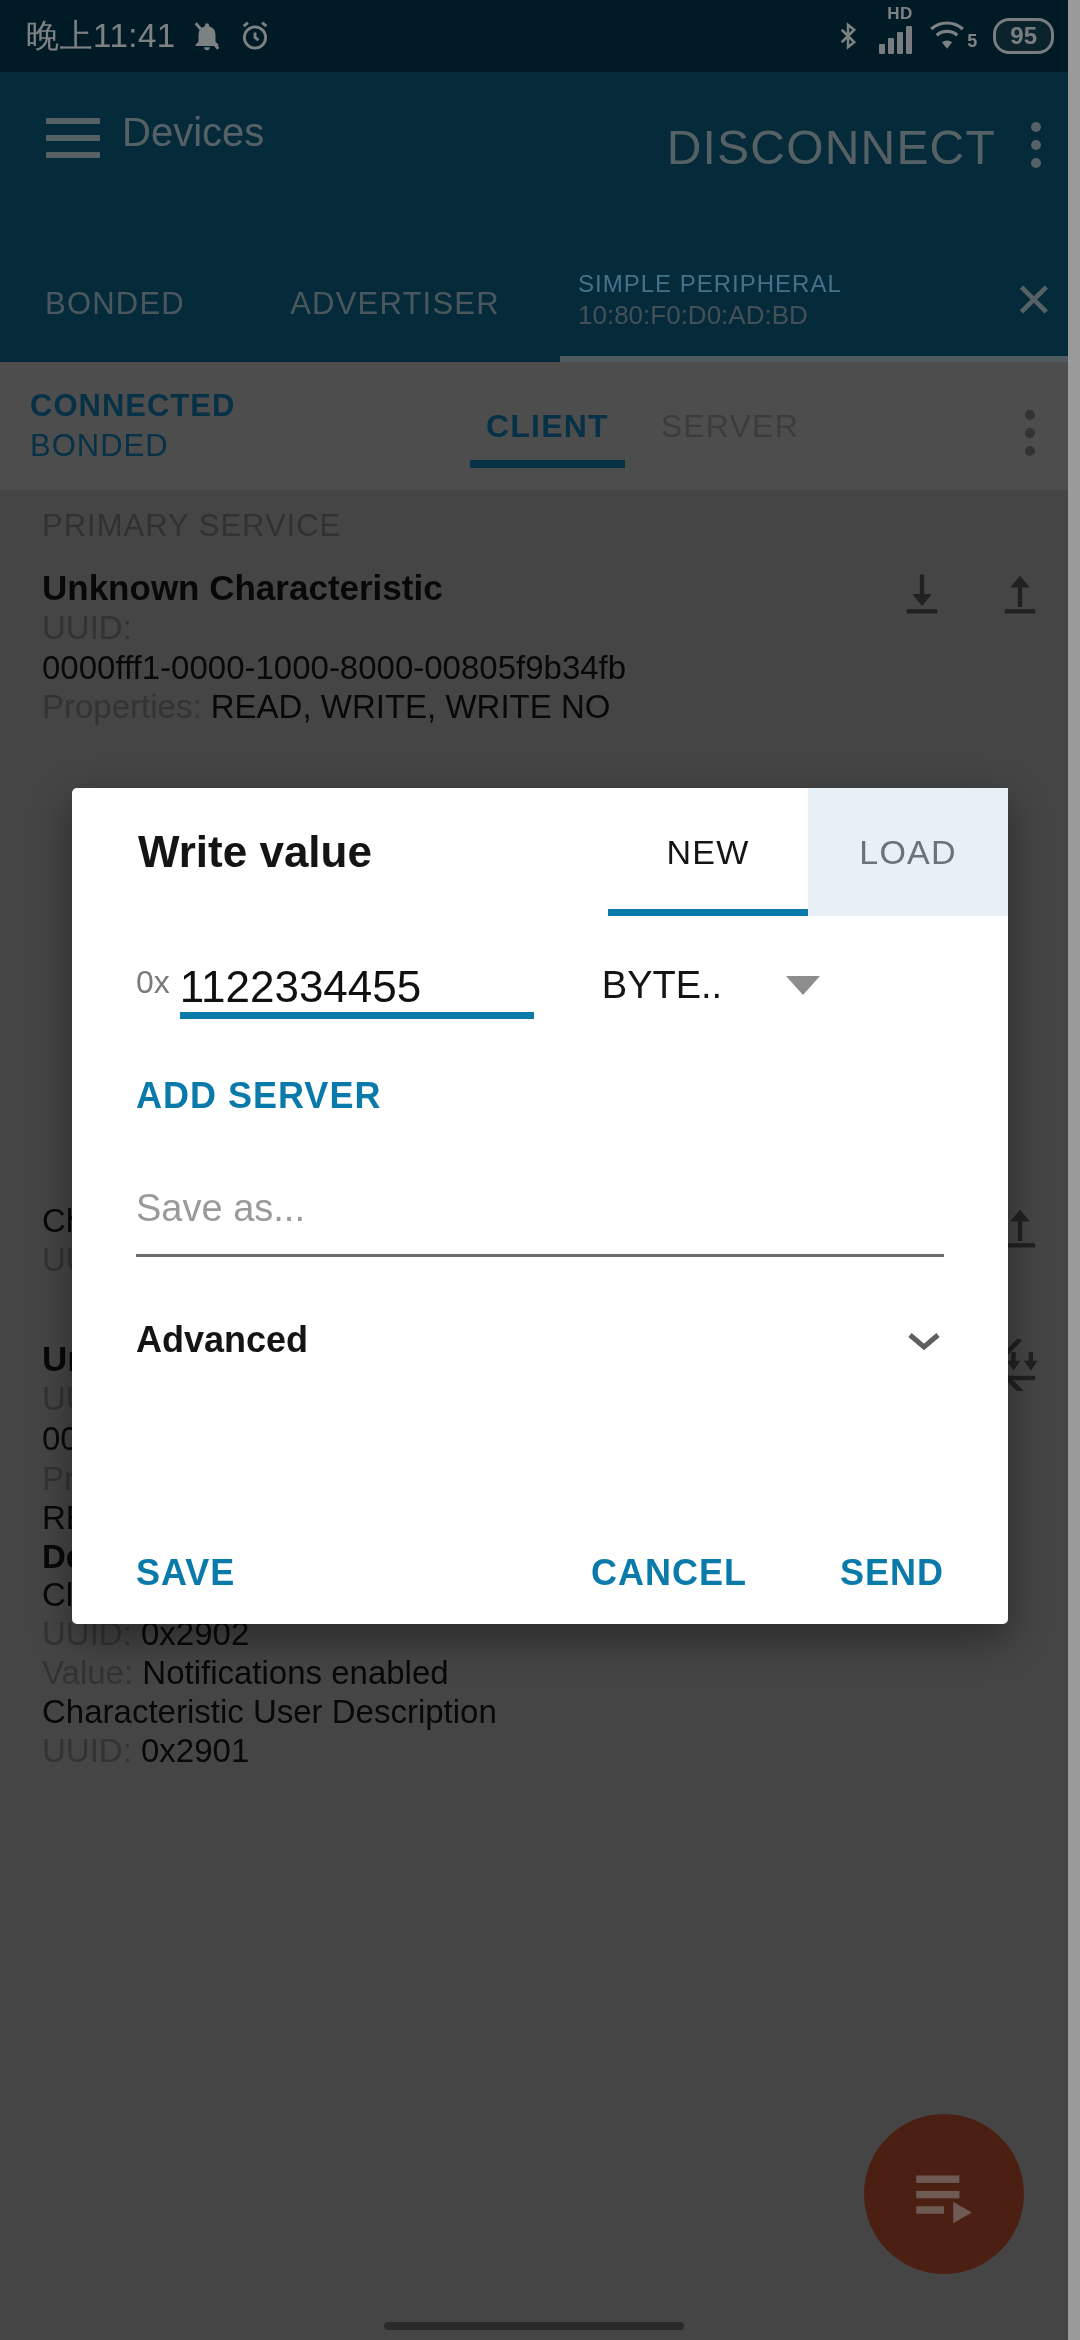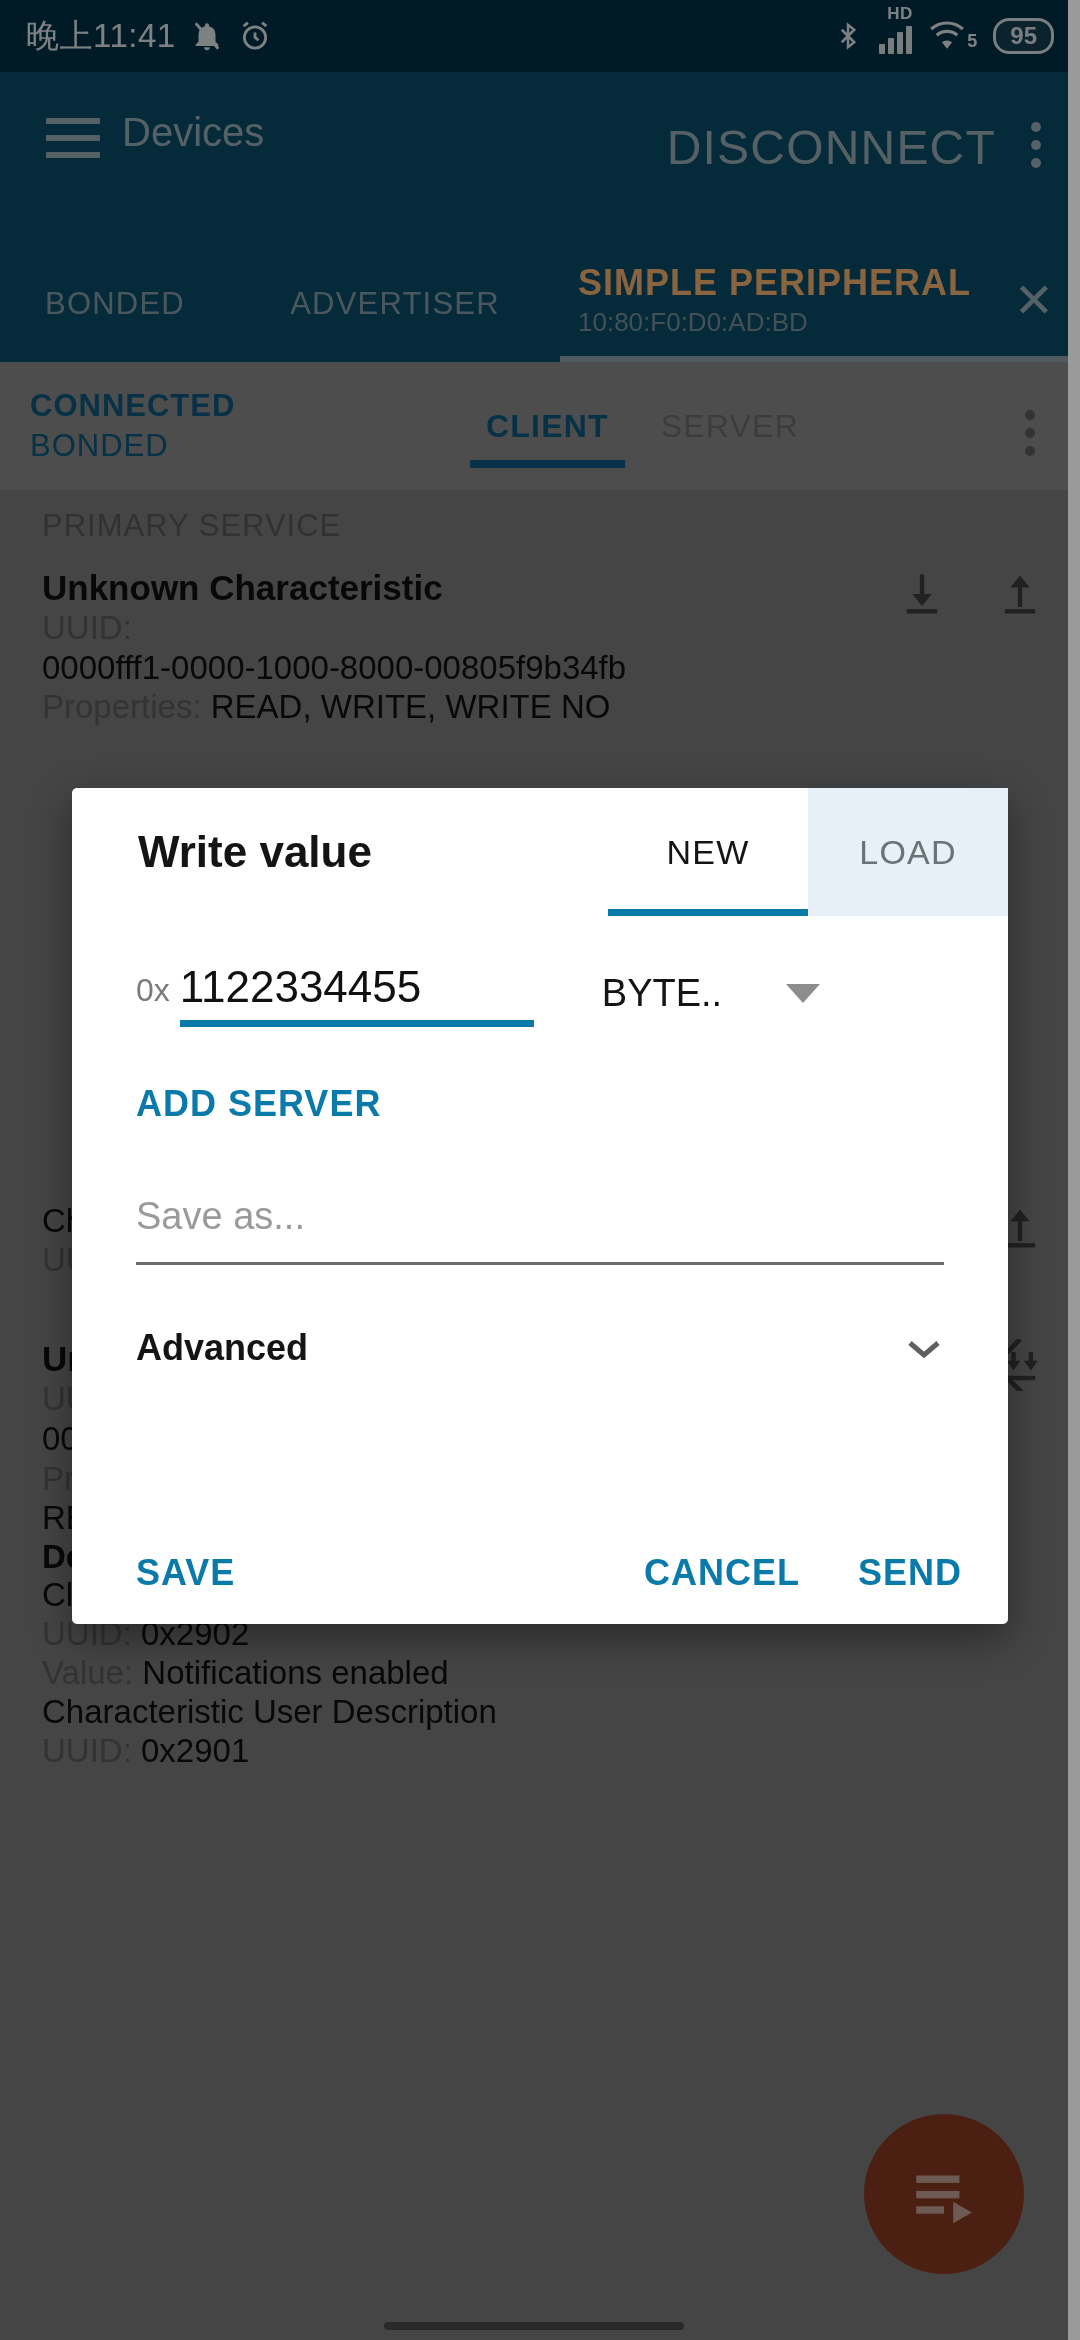--- a/index.html
+++ b/index.html
@@ -53,21 +53,21 @@
     background: #0a4e6b; display: flex; align-items: stretch;
   }
   .tab { display: flex; align-items: center; justify-content: center; color: #8aa3ad; font-size: 31px; letter-spacing: 1.2px; }
   .tab.t-bonded { width: 230px; }
   .tab.t-adv { width: 330px; }
   .tab-dev {
     flex: 1; display: flex; align-items: center; padding-left: 18px; position: relative;
     border-bottom: 6px solid #93a9b2;
   }
   .tab-dev .lines { flex: 1; }
-  .tab-dev .name { font-size: 36px; color: #fdba74; letter-spacing: 1px; line-height: 1.08; font-weight: bold; }
+  .tab-dev .name { font-size: 24px; color: #7dd3fc; letter-spacing: 1px; line-height: 1.08; }
   .tab-dev .mac { font-size: 26px; color: #7d96a1; margin-top: 4px; }
   .tab-close { font-size: 48px; color: #9fb4bd; padding: 0 26px 0 14px; line-height: 1; }
 
   .subbar {
     position: absolute; top: 362px; left: 0; width: 1080px; height: 128px;
     background: #8f8f8f; display: flex; align-items: center; padding: 0 30px;
   }
   .conn-block { width: 430px; }
   .conn { font-size: 31px; font-weight: 700; color: #0d5c82; letter-spacing: 1px; }
   .bonded { font-size: 31px; color: #0d5c82; letter-spacing: 1px; margin-top: 4px; }
@@ -123,38 +123,38 @@
   .dlg-tab { width: 200px; display: flex; align-items: center; justify-content: center; font-size: 34px; letter-spacing: 1.2px; position: relative; }
   .dlg-tab.new { color: #151515; }
   .dlg-tab.new::after { content:""; position: absolute; left: 0; right: 0; bottom: 0; height: 7px; background: #0a7aab; }
   .dlg-tab.load { color: #6c7276; background: #e7f0f6; }
 
   .dlg-body { flex: 1; padding: 0 64px; position: relative; }
 
   .value-row { display: flex; align-items: flex-end; margin-top: 46px; }
   .hex-prefix { font-size: 32px; color: #7b7b7b; padding-bottom: 18px; margin-right: 10px; }
   .value-field { width: 354px; }
-  .value-field .val { font-size: 44px; color: #101010; padding-bottom: 8px; }
+  .value-field .val { font-size: 44px; color: #101010; }
   .value-field .underline { height: 7px; background: #0a7aab; }
   .type-select { margin-left: 68px; display: flex; align-items: center; gap: 64px; padding-bottom: 12px; }
   .type-select .lbl { font-size: 38px; color: #141414; }
   .caret-down { width: 0; height: 0; border-left: 17px solid transparent; border-right: 17px solid transparent; border-top: 19px solid #8d8d8d; }
 
   .add-value { margin-top: 56px; font-size: 36px; color: #0a7aab; letter-spacing: 1px; font-weight: 600; }
 
   .saveas { margin-top: 70px; }
   .saveas .ph { font-size: 38px; color: #9a9a9a; padding-bottom: 24px; }
   .saveas .underline { height: 3px; background: #6d6d6d; }
 
   .advanced { margin-top: 62px; display: flex; align-items: center; }
   .advanced .lbl { flex: 1; font-size: 36px; font-weight: 700; color: #141414; }
   .chev { width: 40px; height: 24px; }
   .chev path { stroke: #5f5f5f; stroke-width: 5; fill: none; }
 
-  .dlg-actions { display: flex; align-items: flex-start; padding: 0 46px 30px 64px; }
+  .dlg-actions { display: flex; align-items: flex-start; padding: 0 64px 30px 64px; gap: 35px; }
   .act { font-size: 36px; color: #0a7aab; letter-spacing: 1px; font-weight: 600; }
   .act-spacer { flex: 1; }
   .act.cancel { margin-right: 58px; }
 </style>
 </head>
 <body>
 
 <div class="screen">
 
   <div class="app">

